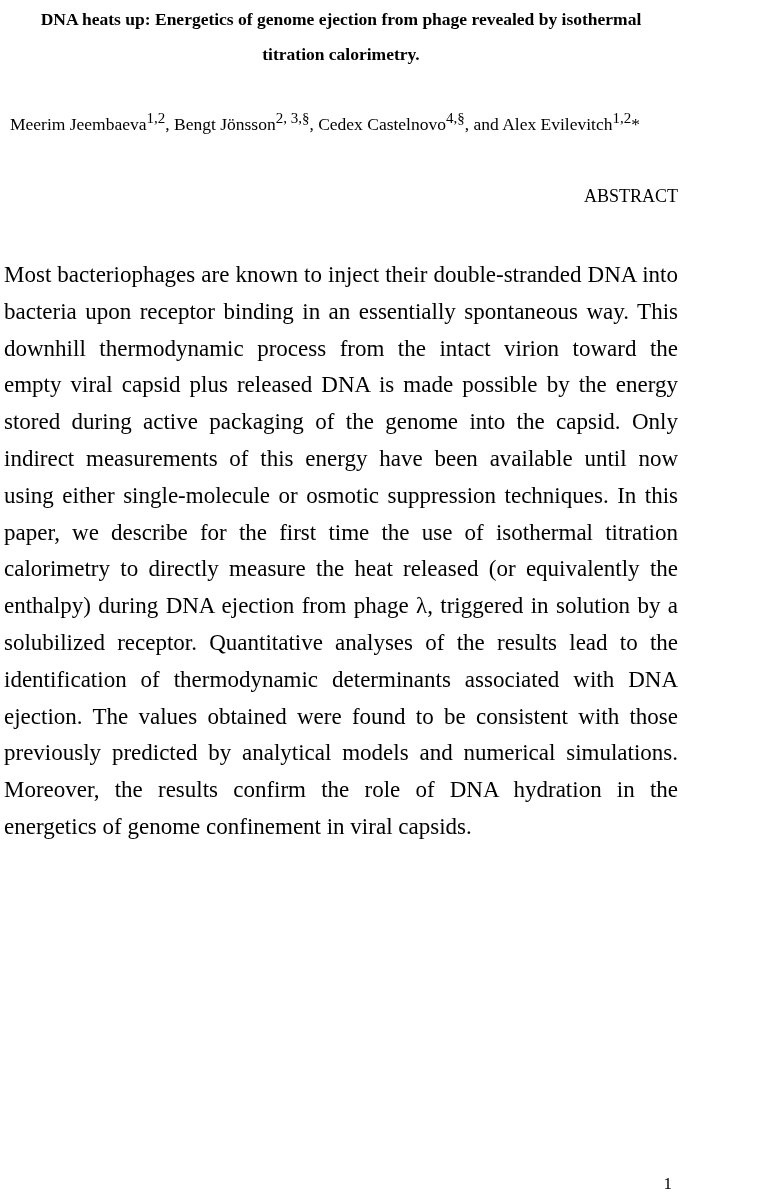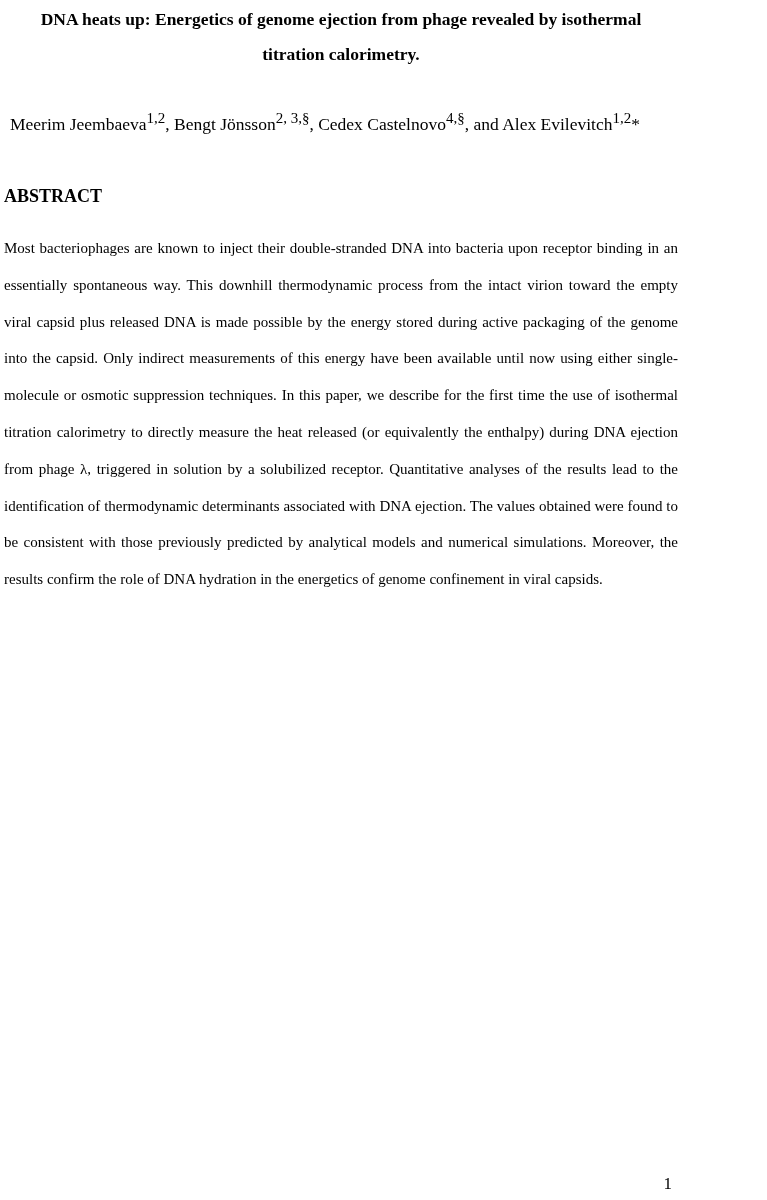--- a/index.html
+++ b/index.html
@@ -54,27 +54,27 @@
     margin: 0;
     font-size: 17.5px;
     line-height: 37.5px;
   }
   .note.italic {
     font-style: italic;
   }
   .abstract-heading {
     margin: 33px 0 8px 0;
     font-size: 18px;
-    font-weight: bold;
-    text-align: left;
+    font-weight: normal;
+    text-align: right;
     line-height: 25px;
   }
   .abstract-body {
-    margin: 21px 0 0 0;
-    font-size: 15px;
+    margin: 48px 0 0 0;
+    font-size: 23px;
     line-height: 36.8px;
     text-align: justify;
   }
   .page-number {
     position: absolute;
     right: 10px;
     bottom: 6px;
     font-size: 17px;
     line-height: 20px;
   }

